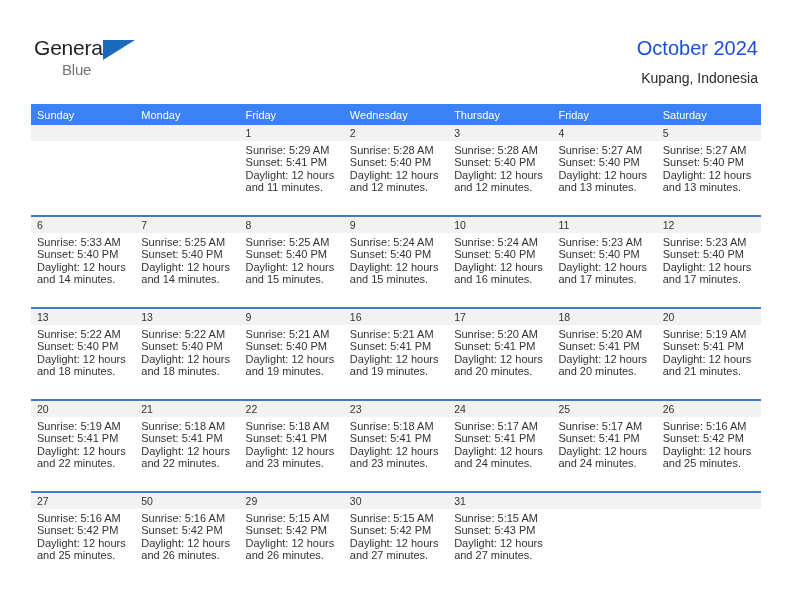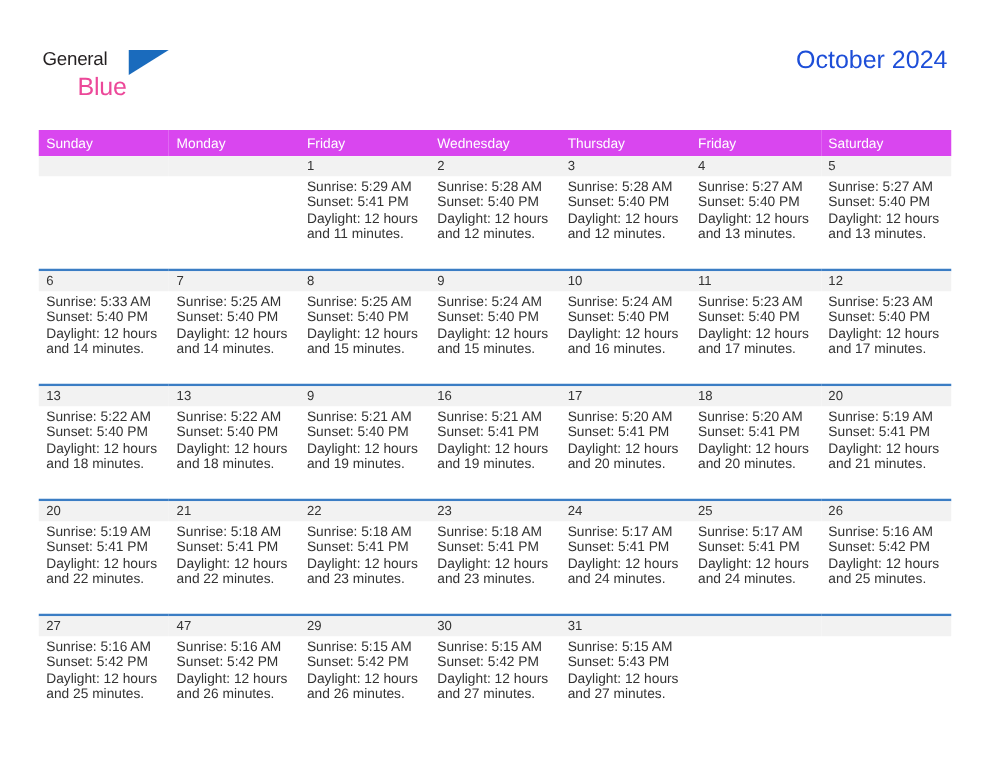--- a/index.html
+++ b/index.html
@@ -32,41 +32,41 @@
     position: absolute;
     left: 34px;
     top: 36px;
     width: 140px;
     height: 48px;
   }
   .logo-general {
     position: absolute;
     left: 0;
     top: 0;
-    font-size: 15px;
+    font-size: 21px;
     letter-spacing: -0.2px;
     color: #231f20;
     line-height: 24px;
   }
   .logo-triangle {
     position: absolute;
     left: 69px;
     top: 4px;
     width: 0;
     height: 0;
     border-left: 32px solid #1a6bbd;
     border-bottom: 20px solid transparent;
   }
   .logo-blue {
     position: absolute;
     left: 28px;
     top: 22px;
-    font-size: 20px;
+    font-size: 15px;
     letter-spacing: -0.2px;
-    color: #ec4899;
+    color: #737373;
     line-height: 24px;
   }
   .title-block {
     position: absolute;
     right: 34px;
     top: 32px;
     text-align: right;
   }
   .cal-title {
     font-size: 20px;
@@ -85,21 +85,21 @@
   
   .calendar {
     position: absolute;
     left: 31px;
     top: 104px;
     width: 730px;
     border-collapse: collapse;
     table-layout: fixed;
   }
   .calendar th {
-    background: #d946ef;
+    background: #3b82f6;
     color: #ffffff;
     font-size: 11px;
     font-weight: normal;
     text-align: left;
     padding: 4px 0 4px 6px;
     height: 13px;
     vertical-align: middle;
     border: none;
   }
   .calendar td {
@@ -151,20 +151,21 @@
   <div class="header">
 
     <div class="logo">
       <span class="logo-general">General</span>
       <span class="logo-triangle"></span>
       <span class="logo-blue">Blue</span>
     </div>
 
     <div class="title-block">
       <h1 class="cal-title">October 2024</h1>
+      <div class="cal-subtitle">Kupang, Indonesia</div>
     </div>
 
   </div>
 
   <table class="calendar">
     <thead>
       <tr id="weekday-header-row">
           <th>Sunday</th>
           <th>Monday</th>
           <th>Friday</th>
@@ -545,21 +546,21 @@
                 <div>Sunrise: 5:16 AM</div>
                 <div>Sunset: 5:42 PM</div>
                 <div>Daylight: 12 hours</div>
                 <div>and 25 minutes.</div>
               </div>
             </div>
           </td>
           <td class="">
             <div class="cell-inner">
               <div class="daynum-band">
-                <span class="daynum">47</span>
+                <span class="daynum">50</span>
               </div>
               <div class="details">
                 <div>Sunrise: 5:16 AM</div>
                 <div>Sunset: 5:42 PM</div>
                 <div>Daylight: 12 hours</div>
                 <div>and 26 minutes.</div>
               </div>
             </div>
           </td>
           <td class="">

